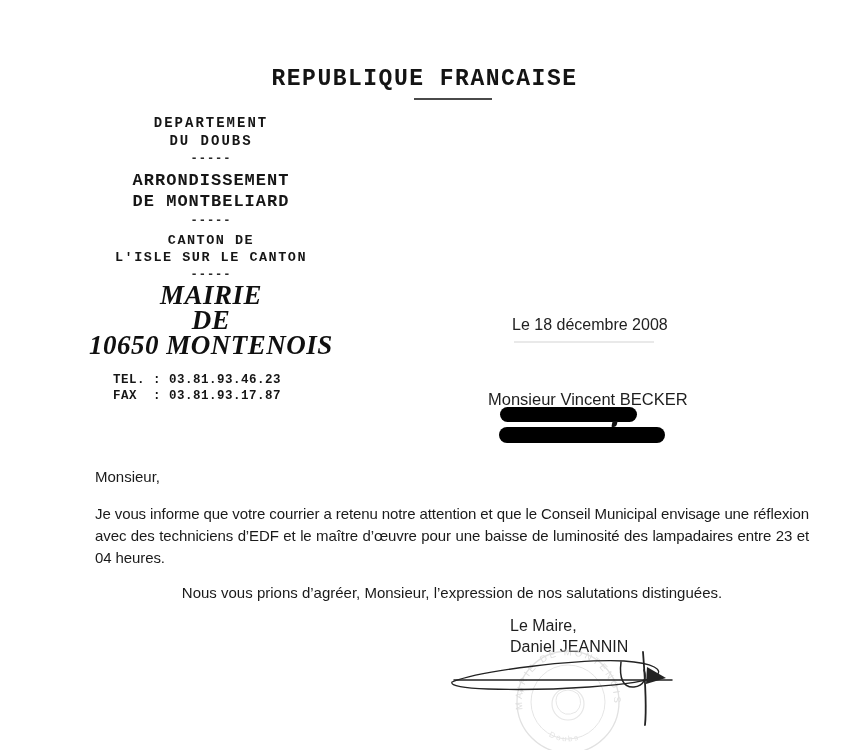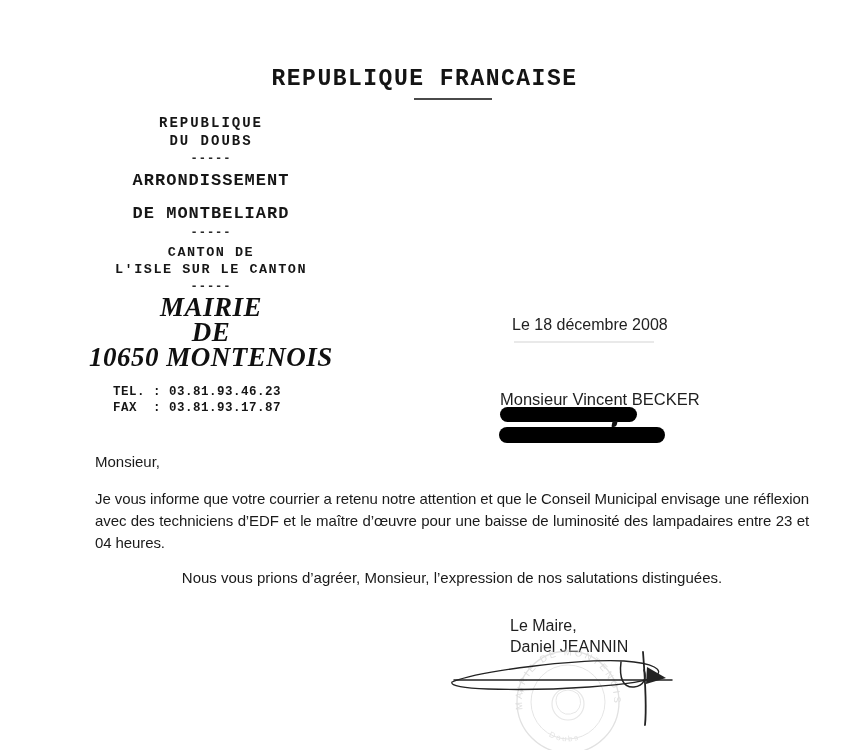--- a/index.html
+++ b/index.html
@@ -40,66 +40,66 @@
   .date-line {
     position: absolute; top: 316px; left: 512px;
     font-size: 16px; color: #222;
   }
   .date-artifact {
     position: absolute; top: 341px; left: 514px;
     width: 140px; height: 2px; background: #e9e9e9;
   }
 
   .recipient {
-    position: absolute; top: 390px; left: 500px;
+    position: absolute; top: 390px; left: 488px;
     font-size: 16.5px; color: #1e1e1e;
   }
   .redact-bar-1 {
     position: absolute; top: 407px; left: 500px;
     width: 137px; height: 15px; border-radius: 8px; background: #000;
   }
   .redact-mark {
     position: absolute; top: 421px; left: 612px;
     width: 5px; height: 6px; background: #111;
     border-radius: 0 0 3px 1px; transform: skewX(-12deg);
   }
   .redact-bar-2 {
     position: absolute; top: 427px; left: 499px;
     width: 166px; height: 16px; border-radius: 8px; background: #000;
   }
 
   .body-block {
     position: absolute; top: 451px; left: 95px; width: 714px;
     font-size: 15px; line-height: 22px; color: #1a1a1a;
   }
-  .salutation { margin: 0 0 15px 0; }
+  .salutation { margin: 15px 0 15px 0; }
   .paragraph  { margin: 0; text-align: justify; letter-spacing: -0.1px; }
   .closing    { margin: 13px 0 0 0; text-align: center; }
 
   .sig-block {
     position: absolute; top: 615px; left: 510px;
     font-size: 16px; line-height: 21px; color: #1e1e1e;
   }
 
   .sig-art { position: absolute; top: 628px; left: 428px; }
 </style>
 </head>
 <body>
 
 <div class="page">
 
   <div class="doc-title mono">REPUBLIQUE FRANCAISE</div>
   <div class="title-underline"></div>
 
   <div class="left-col mono">
-    <div class="hdr-sm">REPUBLIQUE</div>
+    <div class="hdr-sm">DEPARTEMENT</div>
     <div class="hdr-sm">DU DOUBS</div>
     <div class="sep">-----</div>
     <div class="hdr-lg">ARRONDISSEMENT</div>
-    <div class="hdr-lg" style="margin-top:12px">DE MONTBELIARD</div>
+    <div class="hdr-lg" style="margin-top:0">DE MONTBELIARD</div>
     <div class="sep">-----</div>
     <div class="hdr-md">CANTON DE</div>
     <div class="hdr-md" style="margin-top:0">L'ISLE SUR LE CANTON</div>
     <div class="sep">-----</div>
     <div class="mairie-line serif">MAIRIE</div>
     <div class="mairie-line serif">DE</div>
     <div class="mairie-line serif">10650 MONTENOIS</div>
     <div class="contact mono"><div>TEL. : 03.81.93.46.23</div><div>FAX  : 03.81.93.17.87</div></div>
   </div>
 

